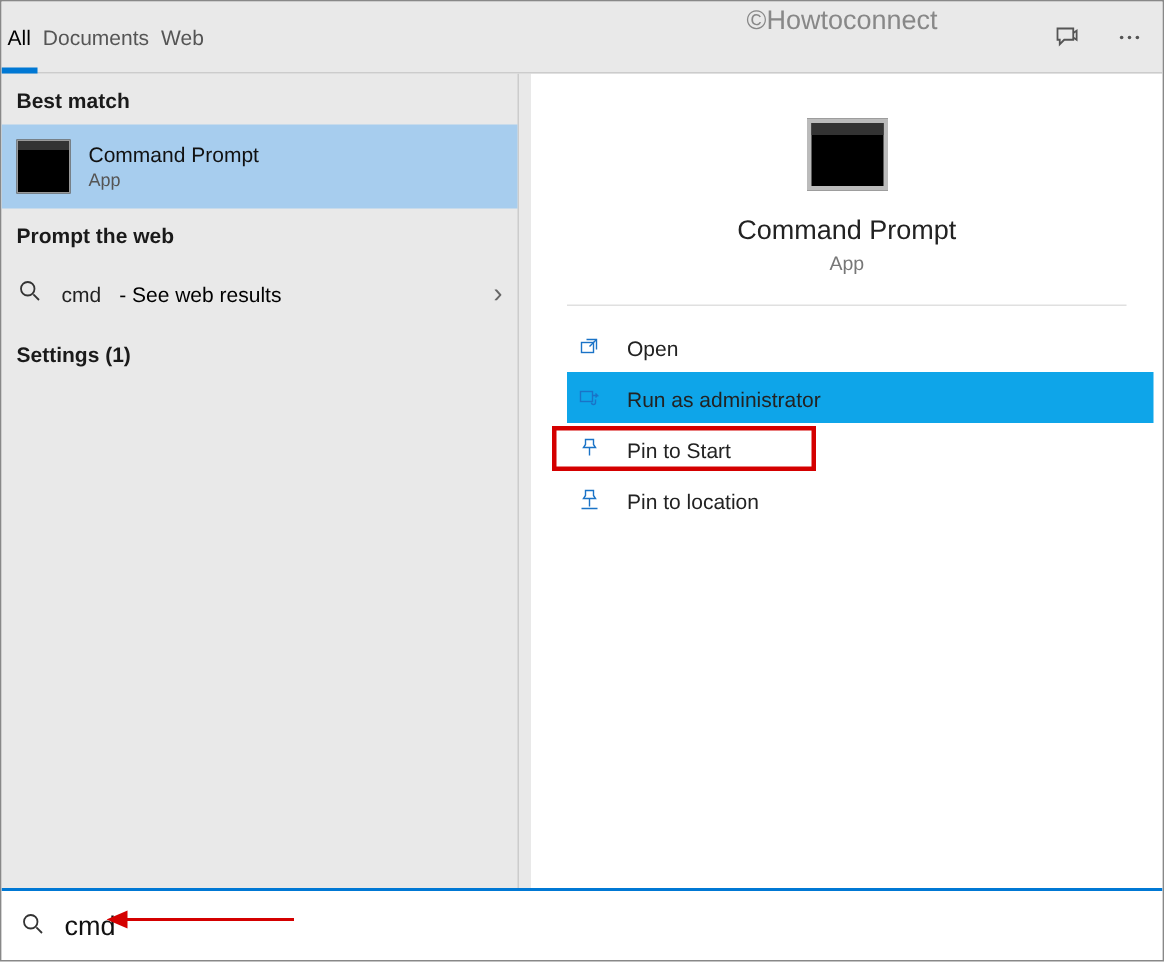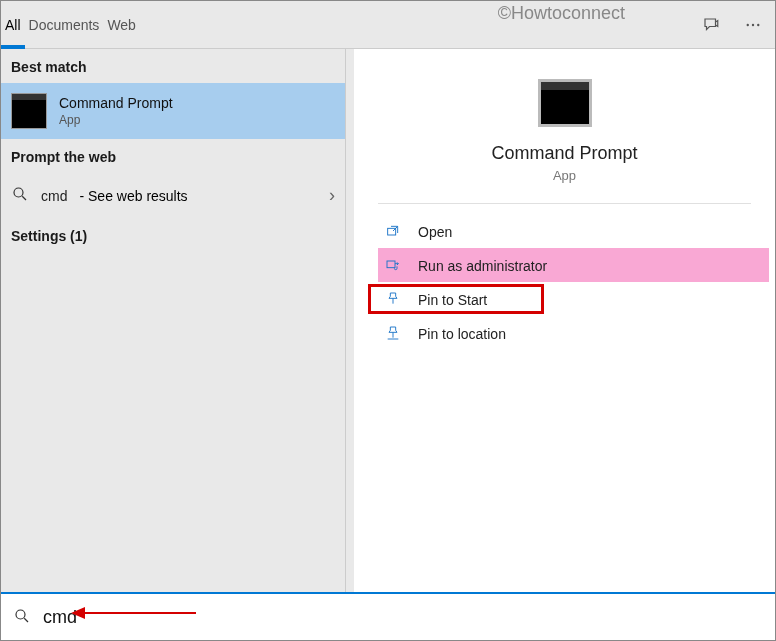--- a/index.html
+++ b/index.html
@@ -157,21 +157,21 @@
   }
   .action-row {
     display:flex;
     align-items:flex-end;
     gap: 16px;
     padding: 8px 6px;
     cursor:pointer;
     font-size:14px;
     color:#222;
   }
-  .action-row.hover { background:#f9a8d4; }
+  .action-row.hover { background:#0ea5e9; }
   .action-icon { width:18px; height:18px; display:flex; align-items:center; justify-content:center; }
   .action-icon svg { width:16px; height:16px; stroke:#1a73c7; fill:none; stroke-width:1.4; }
 
   .highlight-box {
     position:absolute;
     border: 3px solid #d40000;
     pointer-events:none;
   }
 
   

